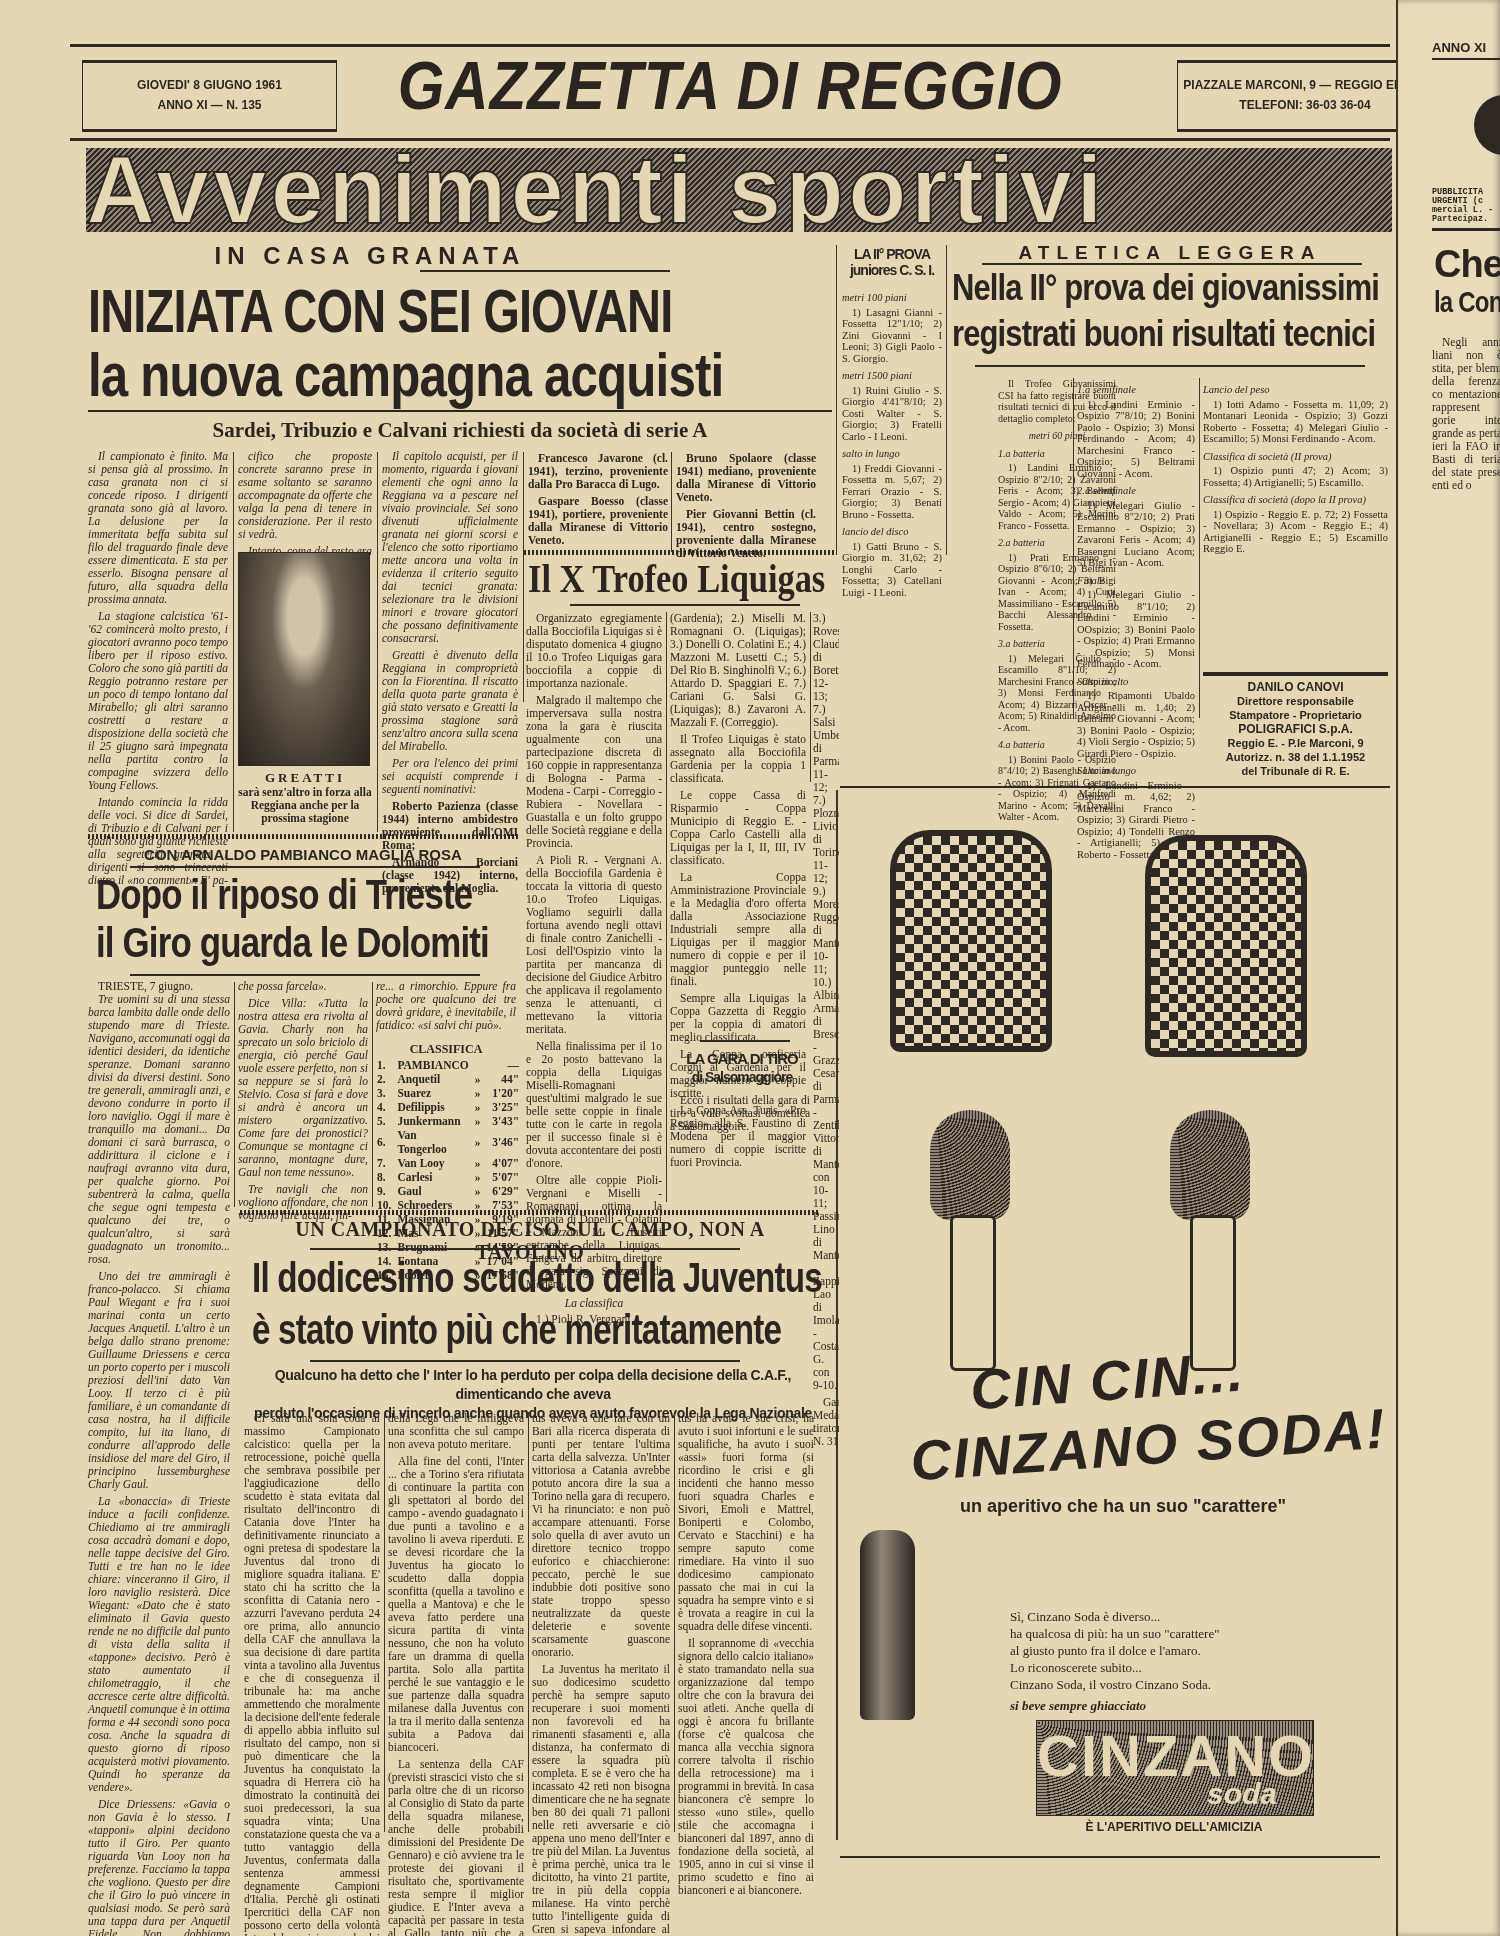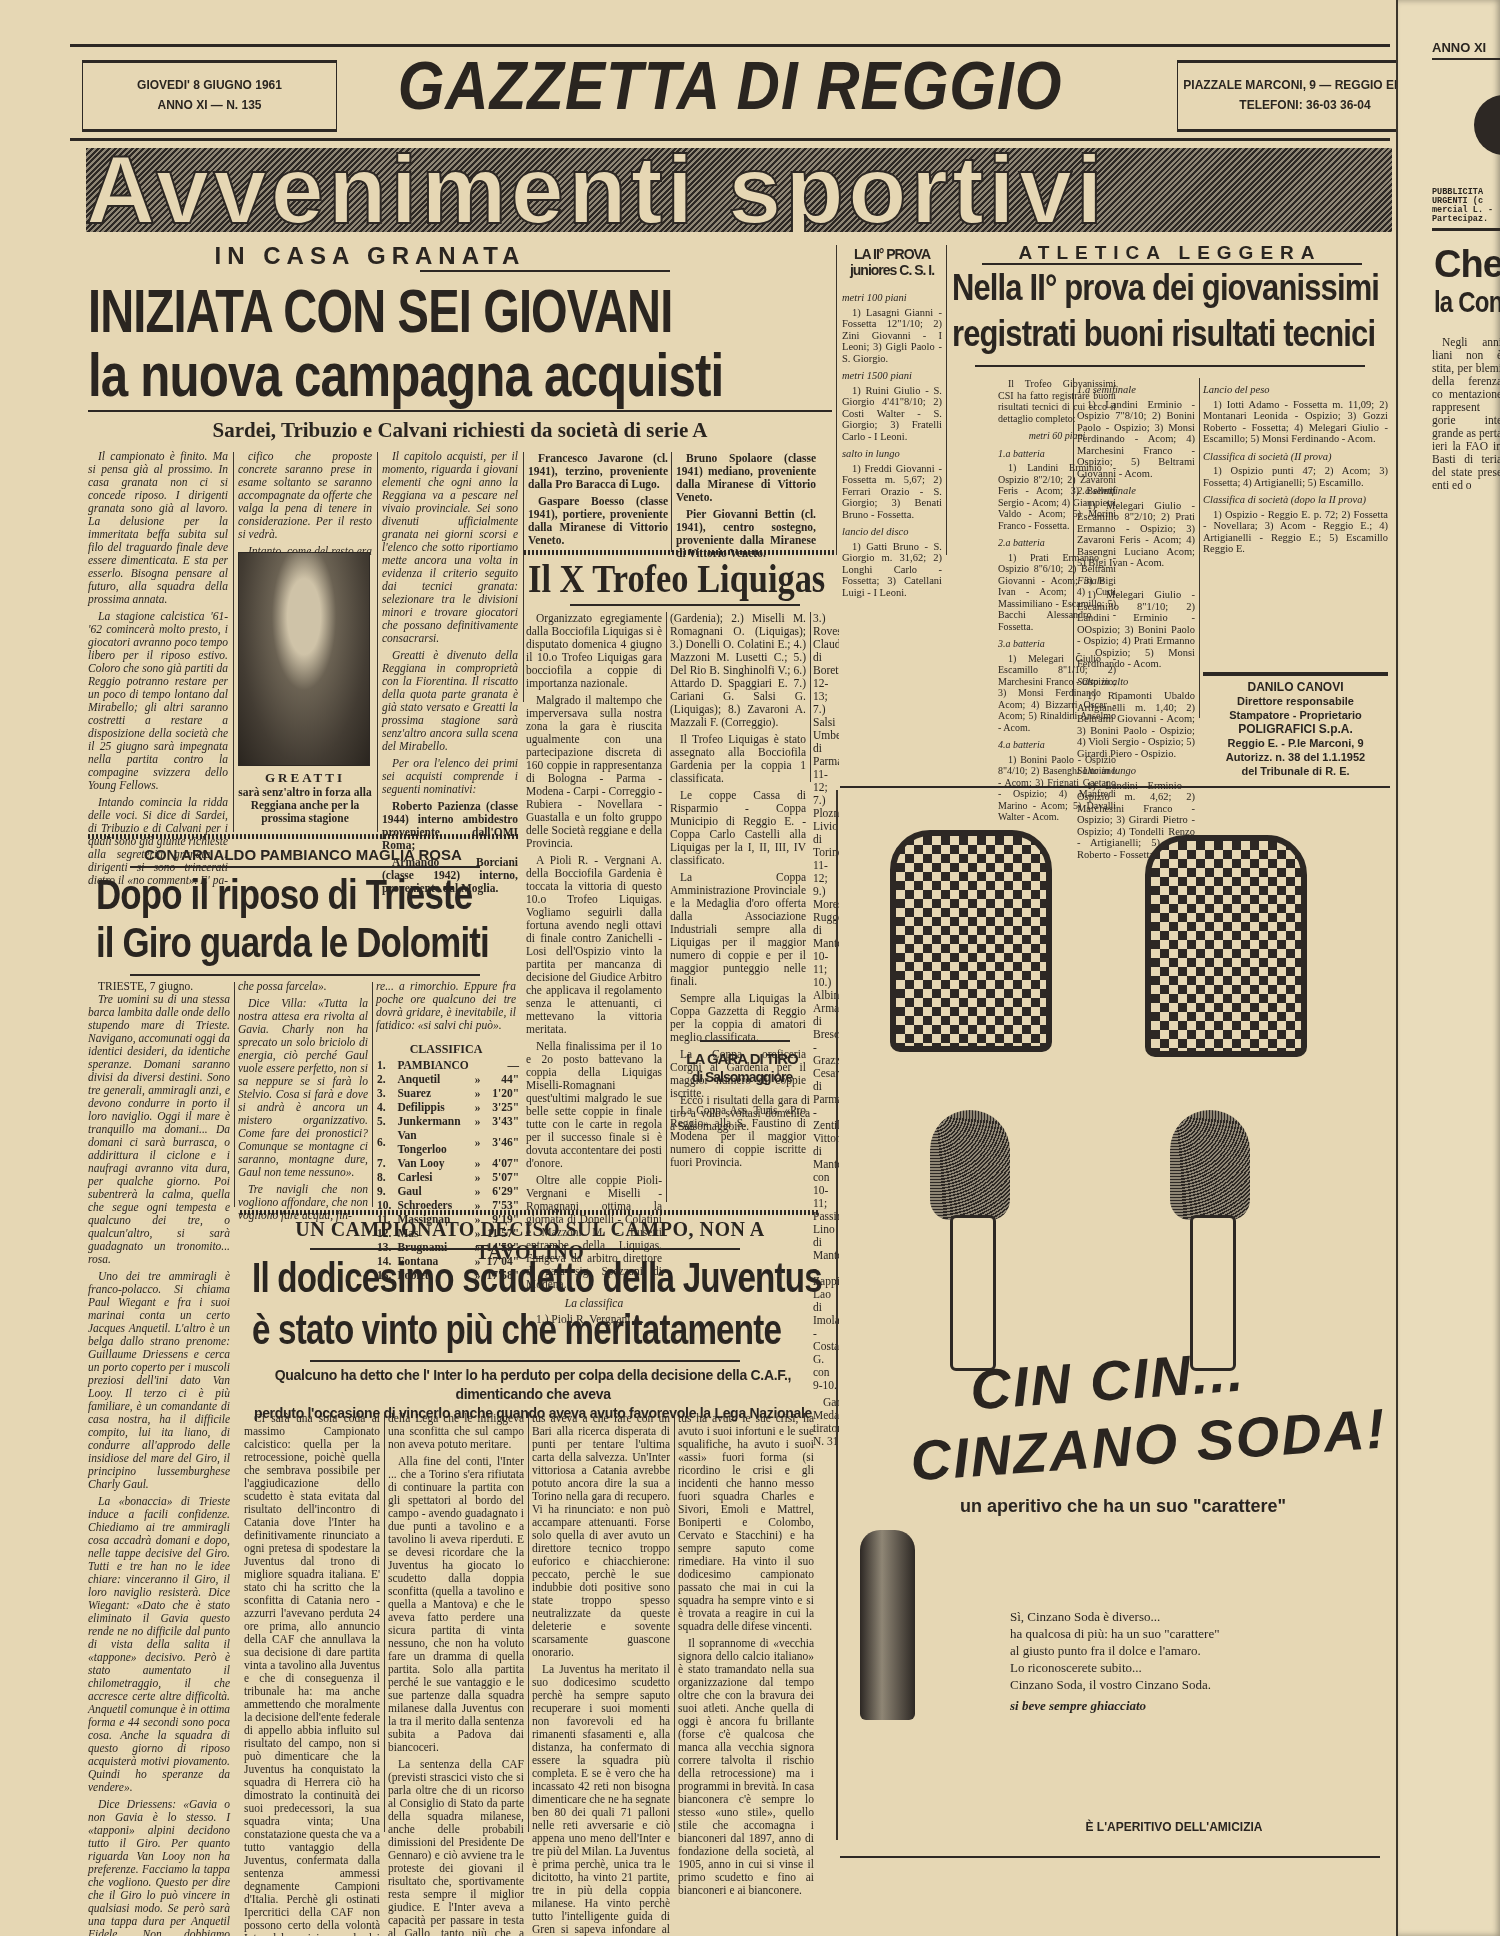--- a/index.html
+++ b/index.html
@@ -381,20 +381,24 @@
   <div class="abs" style="left:120px;top:706px;font-family:'Liberation Sans',sans-serif;font-weight:bold;font-size:18px;">un aperitivo che ha un suo "carattere"</div>
   <div class="abs" style="left:20px;top:740px;width:55px;height:190px;background:linear-gradient(90deg,#2d2824,#8f8675 40%,#2d2824);border-radius:20px 20px 6px 6px;"></div>
   <div class="abs" style="left:170px;top:818px;font-size:13px;line-height:17px;">
     <div>Sì, Cinzano Soda è diverso...</div>
     <div>ha qualcosa di più: ha un suo "carattere"</div>
     <div>al giusto punto fra il dolce e l'amaro.</div>
     <div>Lo riconoscerete subito...</div>
     <div>Cinzano Soda, il vostro Cinzano Soda.</div>
     <div class="it bold" style="margin-top:4px;">si beve sempre ghiacciato</div>
   </div>
+  <div class="cinzano-logo" style="left:196px;top:930px;width:276px;height:94px;">
+    <span class="big">CINZANO</span>
+    <span class="small">soda</span>
+  </div>
   <div class="abs" style="left:196px;top:1030px;width:276px;text-align:center;font-family:'Liberation Sans',sans-serif;font-weight:bold;font-size:12px;">È L'APERITIVO DELL'AMICIZIA</div>
 </div>
 <div class="rule" style="left:840px;top:1856px;width:540px;height:2px;"></div>
 
 <div class="page-edge">
   <div class="abs" style="left:34px;top:40px;font-family:'Liberation Sans',sans-serif;font-weight:bold;font-size:13px;">ANNO XI</div>
   <div class="rule" style="left:34px;top:58px;width:70px;height:2px;"></div>
   <div class="abs" style="left:76px;top:95px;width:40px;height:60px;border-radius:30px 0 0 30px;background:#2d2824;"></div>
   <div class="abs" style="left:34px;top:188px;width:70px;font-family:'Liberation Mono',monospace;font-weight:bold;font-size:8.5px;line-height:9px;overflow:hidden;">PUBBLICITA URGENTI (c mercial L. - Partecipaz.</div>
   <div class="rule" style="left:34px;top:228px;width:70px;height:3px;"></div>

